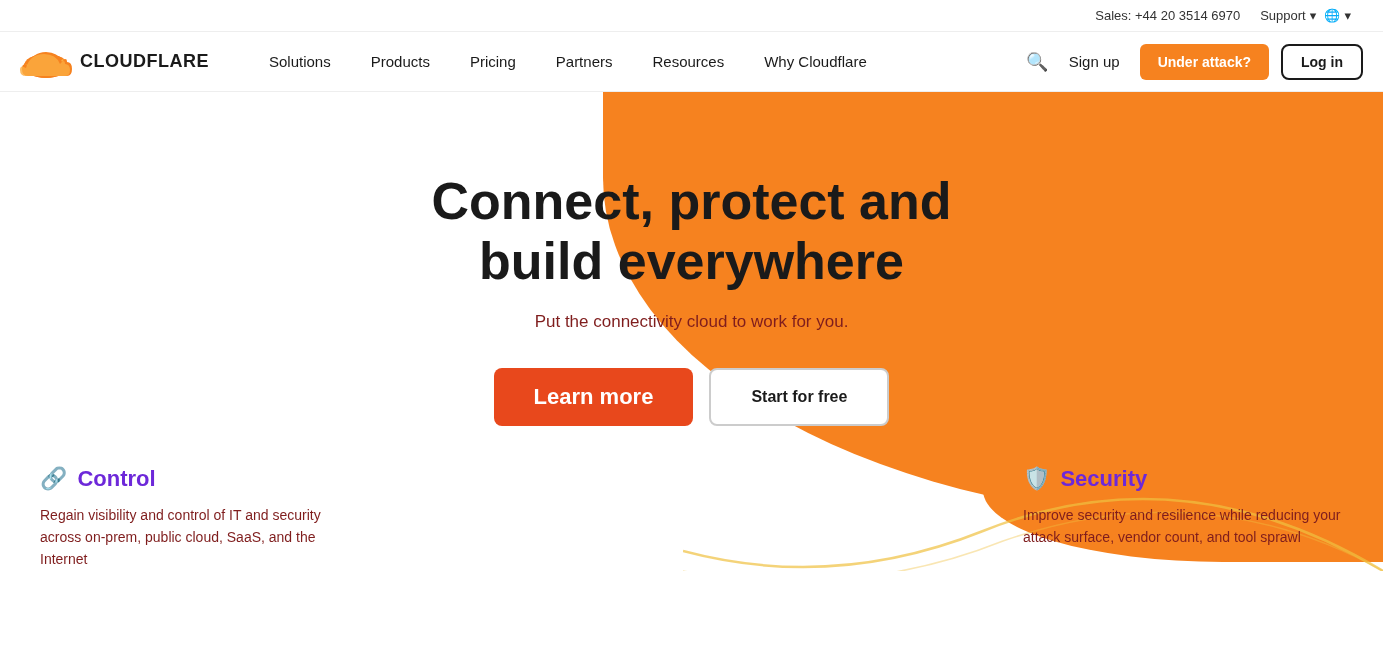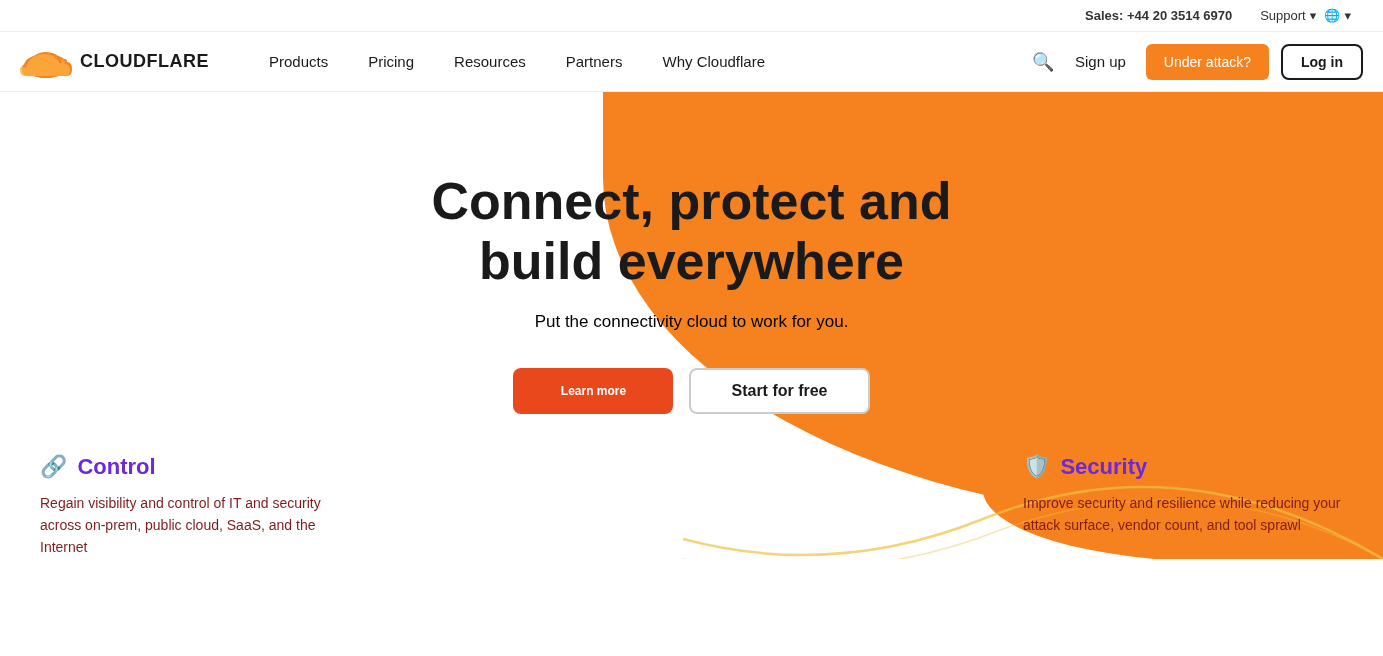--- a/index.html
+++ b/index.html
@@ -9,21 +9,21 @@
     .top-bar {
       display: flex;
       align-items: center;
       justify-content: flex-end;
       padding: 8px 32px;
       font-size: 13px;
       color: #333;
       border-bottom: 1px solid #eee;
       background: #fff;
     }
-    .top-bar-sales { margin-right: 28px; font-weight: bold; }
+    .top-bar-sales { margin-right: 20px; }
     .support-btn {
       display: flex; align-items: center; gap: 4px;
       background: none; border: none; cursor: pointer;
       font-size: 13px; color: #333; margin-right: 8px;
     }
     .globe-btn {
       display: flex; align-items: center; gap: 4px;
       background: none; border: none; cursor: pointer;
       font-size: 13px; color: #333;
     }
@@ -68,21 +68,21 @@
       color: #333; font-size: 18px;
       display: flex; align-items: center;
     }
     .signup-btn {
       background: none; border: none; cursor: pointer;
       font-size: 15px; color: #1a1a1a;
       padding: 0 8px;
     }
     .under-attack-btn {
       background: #f6821f; border: none; border-radius: 6px;
-      color: #fff; font-size: 14px; font-weight: 400;
+      color: #fff; font-size: 14px; font-weight: 700;
       padding: 10px 18px; cursor: pointer;
     }
     .login-btn {
       background: none; border: 2px solid #1a1a1a; border-radius: 8px;
       color: #1a1a1a; font-size: 14px; font-weight: 600;
       padding: 8px 18px; cursor: pointer;
     }
 
     
     .hero {
@@ -133,30 +133,30 @@
     .hero-title {
       font-size: 52px;
       font-weight: 800;
       color: #1a1a1a;
       line-height: 1.15;
       max-width: 620px;
       margin-bottom: 20px;
     }
     .hero-subtitle {
       font-size: 17px;
-      color: #000000;
+      color: #7f1d1d;
       margin-bottom: 36px;
     }
     .hero-buttons {
       display: flex; gap: 16px;
     }
     .btn-learn-more {
       background: #e8481c;
       border: none; border-radius: 8px;
-      color: #fff; font-size: 12px; font-weight: 600;
+      color: #fff; font-size: 22px; font-weight: 600;
       padding: 16px 40px; cursor: pointer;
       min-width: 160px;
     }
     .btn-start-free {
       background: #fff;
       border: 2px solid #ccc; border-radius: 8px;
       color: #1a1a1a; font-size: 16px; font-weight: 600;
       padding: 0 40px; cursor: pointer;
       min-width: 160px;
     }
@@ -219,24 +219,25 @@
       <ellipse cx="26" cy="22" rx="22" ry="12" fill="#f6821f"></ellipse>
       <ellipse cx="26" cy="22" rx="22" ry="12" fill="#f6821f"></ellipse>
       <path d="M10 22 Q14 10 26 10 Q36 10 40 18 Q44 12 44 18 Q50 18 50 24 Q50 30 44 30 L10 30 Q4 30 4 24 Q4 18 10 22Z" fill="#fbad41"></path>
       <path d="M8 22 Q12 8 26 8 Q38 8 42 18 Q47 12 47 18 Q52 18 52 25 Q52 32 47 32 L8 32 Q2 32 2 25 Q2 18 8 22Z" fill="#f6821f"></path>
       <path d="M6 24 Q10 10 24 10 Q36 10 40 20 Q45 14 45 20 Q50 20 50 26 Q50 32 45 32 L6 32 Q0 32 0 26 Q0 20 6 24Z" fill="#fbad41" opacity="0.8"></path>
     </svg>
     <span class="logo-text">CLOUDFLARE</span>
   </a>
 
   <div class="nav-links">
+    <a class="nav-link" href="#">Solutions</a>
     <a class="nav-link" href="#">Products</a>
     <a class="nav-link" href="#">Pricing</a>
+    <a class="nav-link" href="#">Partners</a>
     <a class="nav-link" href="#">Resources</a>
-    <a class="nav-link" href="#">Partners</a>
     <a class="nav-link" href="#">Why Cloudflare</a>
   </div>
 
   <div class="nav-actions">
     <button class="search-icon-btn">
       <span>🔍</span>
     </button>
     <button class="signup-btn">Sign up</button>
     <button class="under-attack-btn">Under attack?</button>
     <button class="login-btn">Log in</button>

